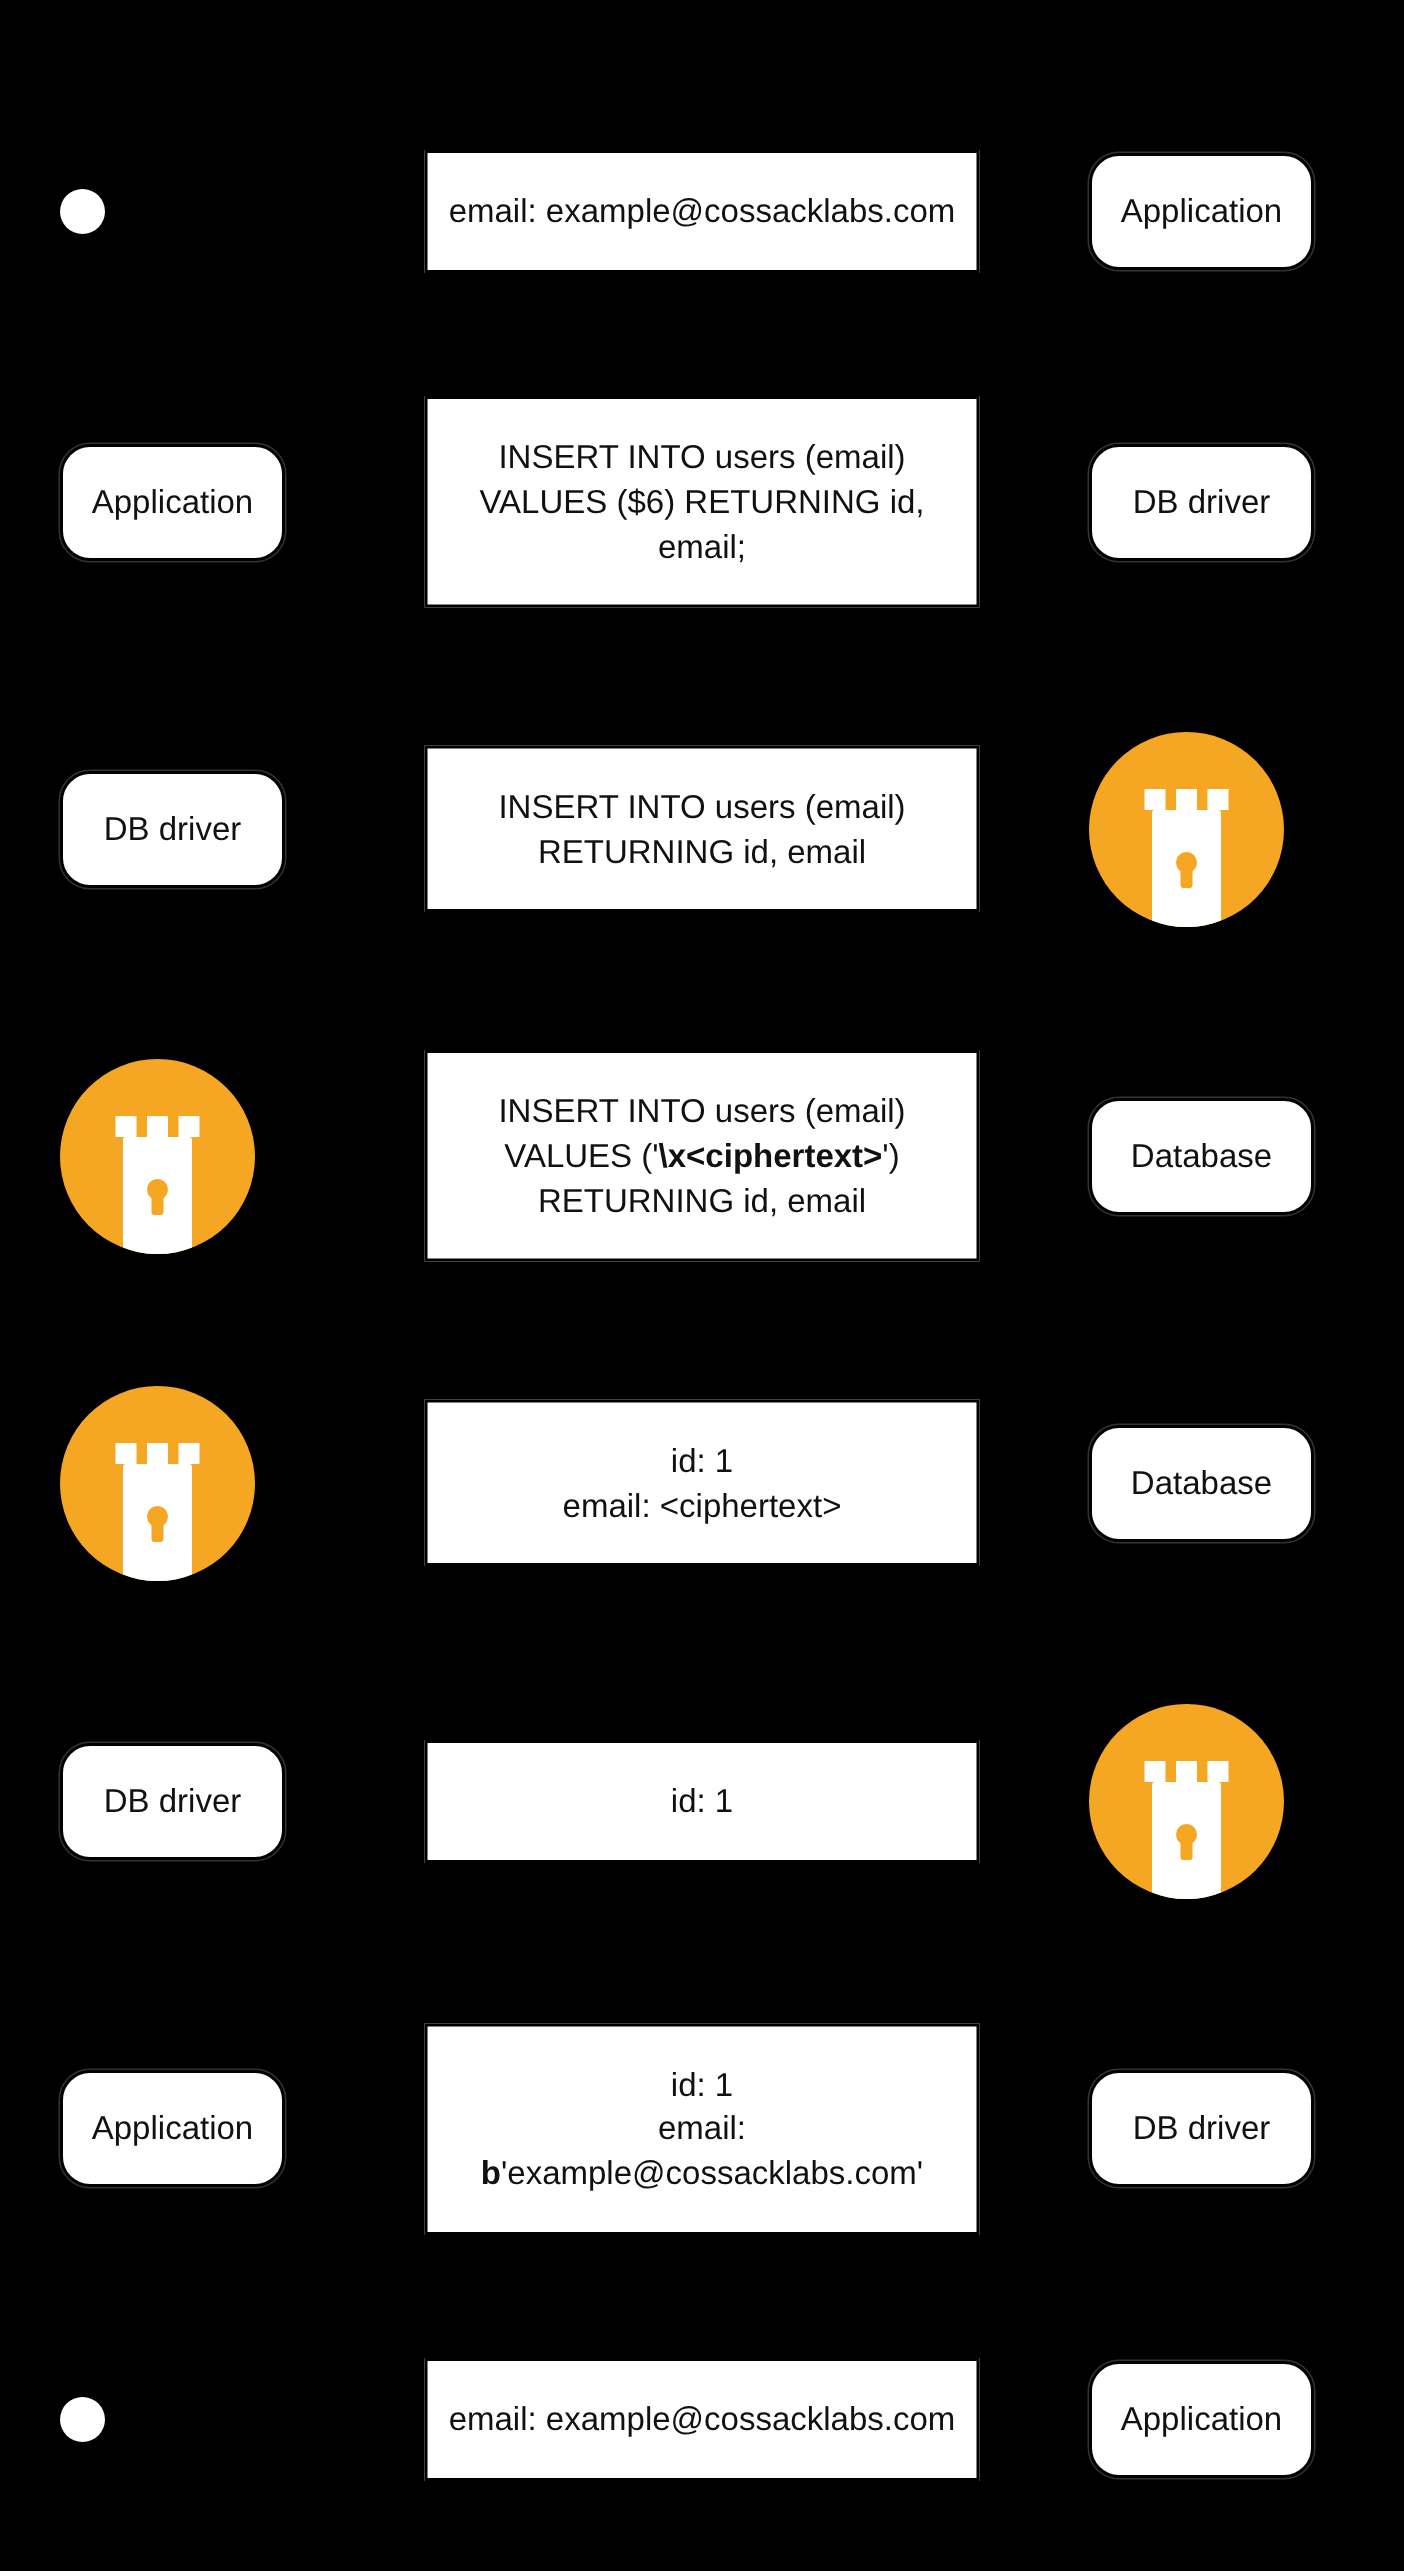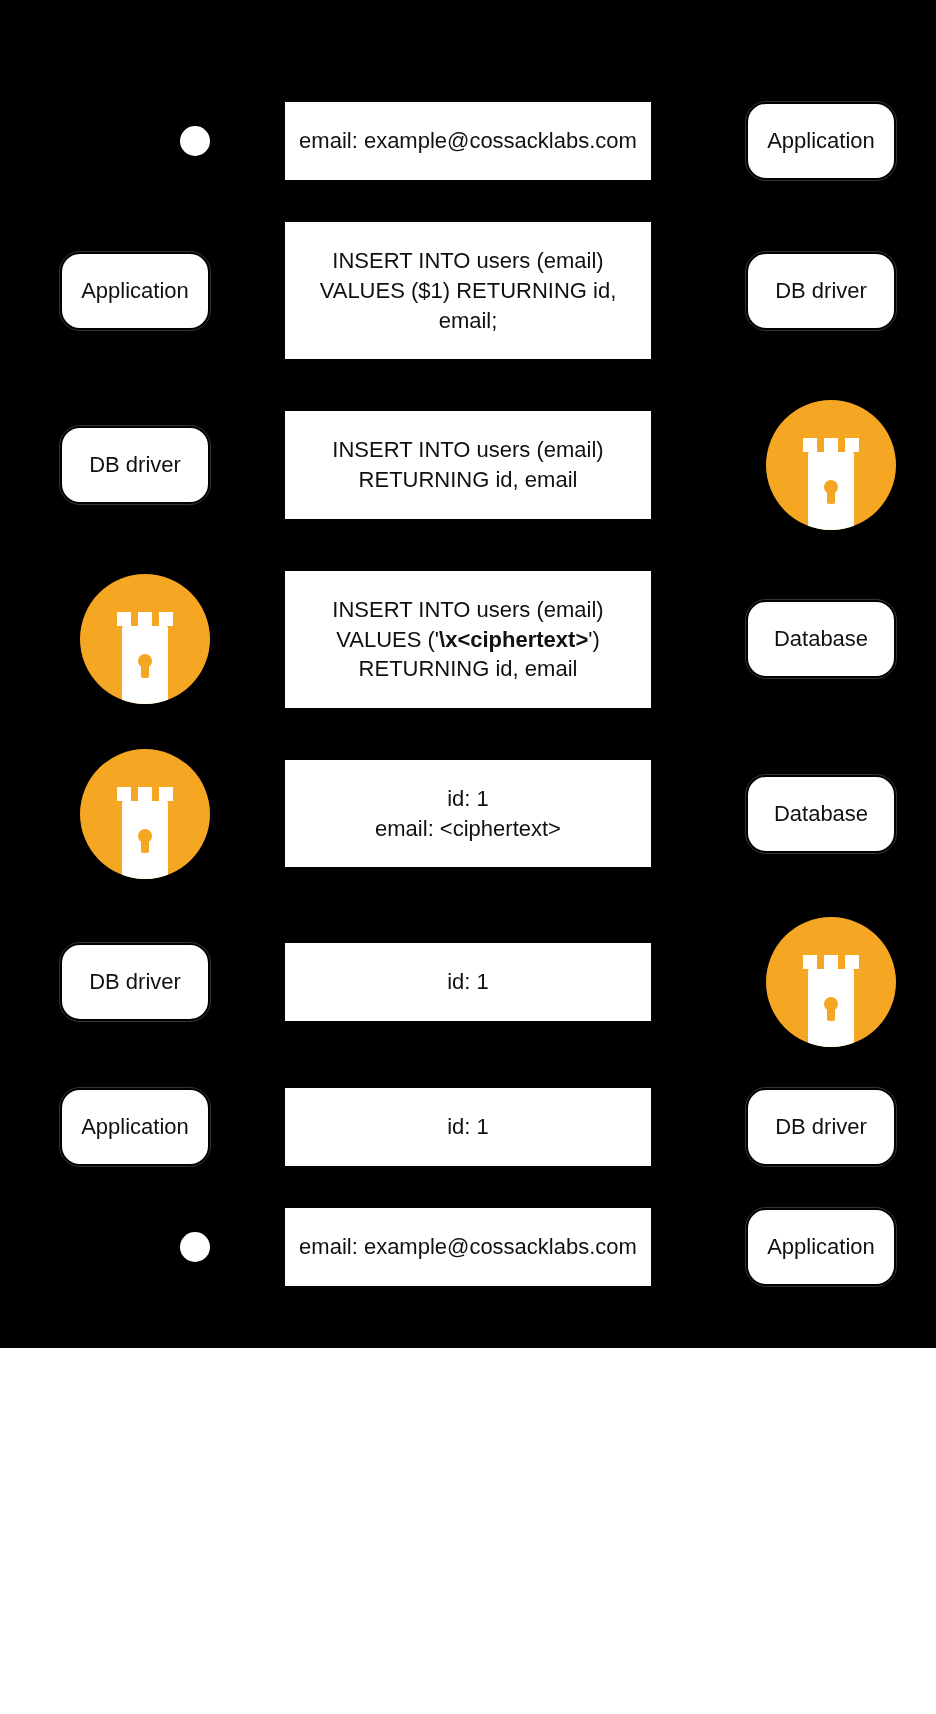--- a/index.html
+++ b/index.html
@@ -4,40 +4,40 @@
 <style>
   * { box-sizing: border-box; }
   body {
     margin: 0;
     padding: 0;
     background: #fff;
     font-family: Arial, Helvetica, sans-serif;
   }
   .canvas {
     width: 936px;
-    height: 1348px;
+    height: 1714px;
     background: #000;
     margin: 0 auto;
     position: relative;
     padding: 100px 40px 60px 40px;
     display: flex;
     flex-direction: column;
     justify-content: space-between;
   }
   .row {
     display: flex;
     align-items: center;
     justify-content: space-between;
     width: 100%;
     gap: 20px;
   }
   .slot {
     width: 170px;
     display: flex;
-    justify-content: flex-end;
+    justify-content: flex-start;
     align-items: center;
     flex-shrink: 0;
   }
   .center {
     flex: 1;
     display: flex;
     justify-content: center;
   }
   .node-box {
     background: #fff;
@@ -148,21 +148,21 @@
         <div class="node-box">Application</div>
       </div>
     </div>
     <div class="row">
       <div class="slot">
         <div class="node-box">Application</div>
       </div>
       <div class="center">
         <div class="msg-box">
           <span class="line">INSERT INTO users (email)</span>
-          <span class="line">VALUES ($1) RETURNING id, email;</span>
+          <span class="line">VALUES ($6) RETURNING id, email;</span>
         </div>
       </div>
       <div class="slot">
         <div class="node-box">DB driver</div>
       </div>
     </div>
     <div class="row">
       <div class="slot">
         <div class="node-box">DB driver</div>
       </div>
@@ -234,20 +234,21 @@
         </div>
       </div>
     </div>
     <div class="row">
       <div class="slot">
         <div class="node-box">Application</div>
       </div>
       <div class="center">
         <div class="msg-box">
           <span class="line">id: 1</span>
+          <span class="line">email: <b>b</b>'example@cossacklabs.com'</span>
         </div>
       </div>
       <div class="slot">
         <div class="node-box">DB driver</div>
       </div>
     </div>
     <div class="row">
       <div class="slot">
         <div class="user-dot">
           <div class="dot"></div>

